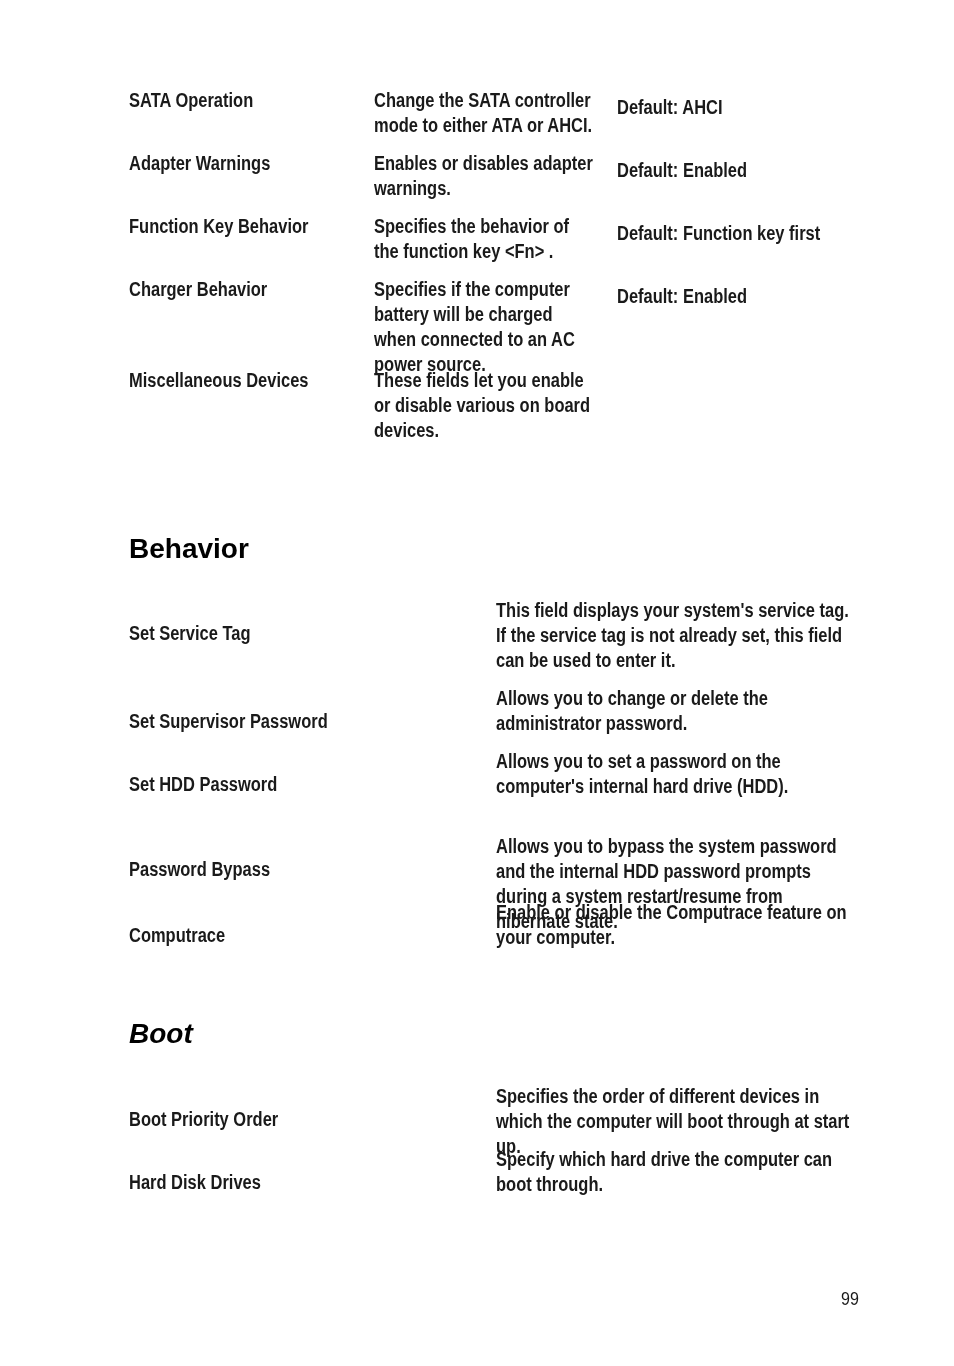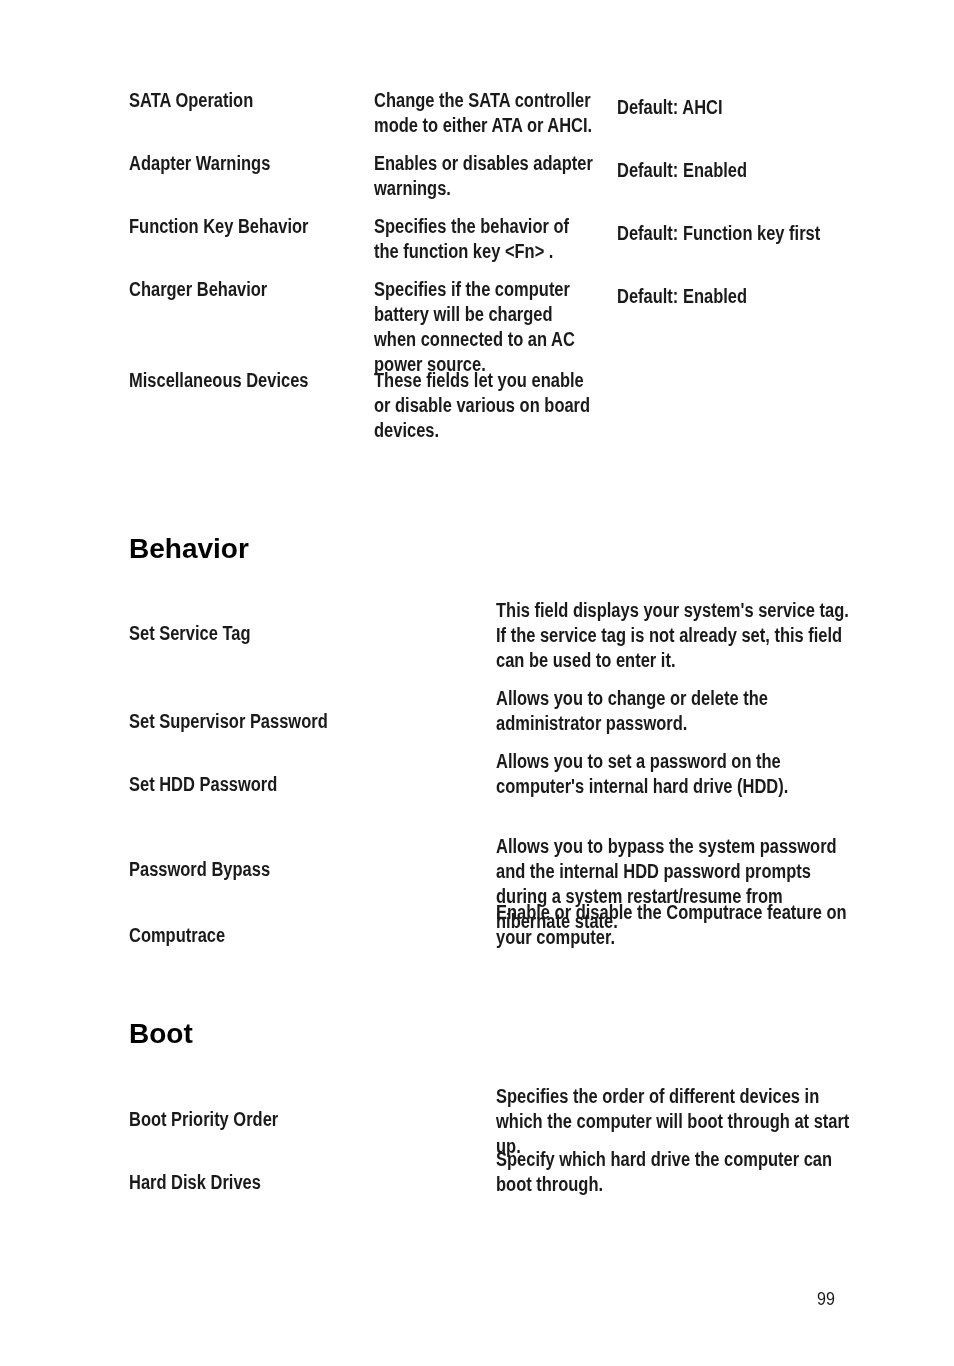--- a/index.html
+++ b/index.html
@@ -64,21 +64,21 @@
   .t1 .col-desc  { left: 374px; width: 262px; }
   .t1 .col-def   { left: 617px; width: 300px; margin-top: 7px; }
 
   
   .t2 .col-term  { left: 129px; width: 420px; margin-top: 23px; }
   .t2 .col-desc  { left: 496px; width: 420px; }
 
   
   .page-number {
     position: absolute;
-    right: 116px;
+    right: 92px;
     top: 1288px;
     font-size: 19px;
     line-height: 22px;
     color: #1a1a1a;
     text-align: right;
   }
 </style>
 </head>
 <body>
 
@@ -182,21 +182,21 @@
       <div class="spec-row" style="position: absolute; left: 0px; top: 900px; height: 1px;">
         <div class="cell col-term">
           <span class="narrow" style="display: block;">Computrace</span>
         </div>
         <div class="cell col-desc">
           <span class="narrow" style="display: block;">Enable or disable the Computrace feature on your computer.</span>
         </div>
       </div>
     </div>
 
-  <div class="section-heading" id="heading-boot" style="left:129px; top:1019px;">
+  <div class="section-heading" id="heading-boot" style="left:129px; top:1019px;font-style:italic;">
     <span class="narrow">Boot</span>
   </div>
 
   <div class="spec-table t2" id="table-boot">
       <div class="spec-row" style="position: absolute; left: 0px; top: 1084px; height: 1px;">
         <div class="cell col-term">
           <span class="narrow" style="display: block;">Boot Priority Order</span>
         </div>
         <div class="cell col-desc">
           <span class="narrow" style="display: block;">Specifies the order of different devices in which the computer will boot through at start up.</span>

